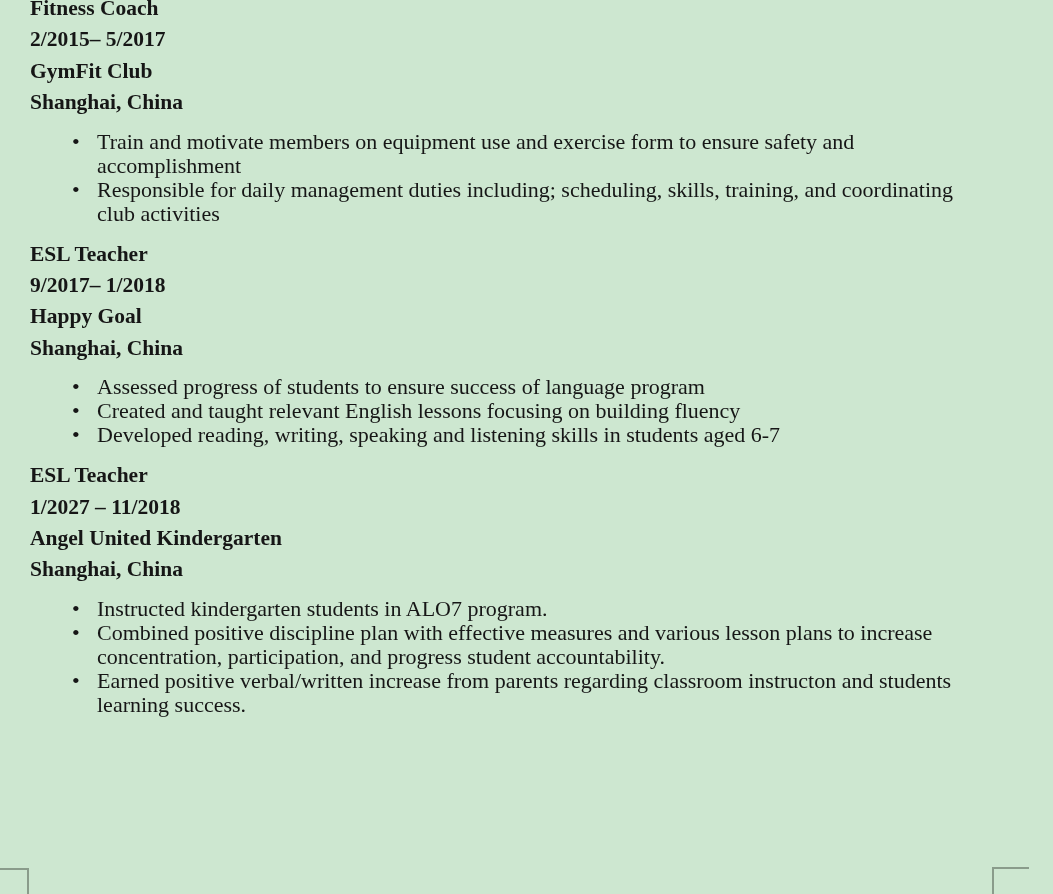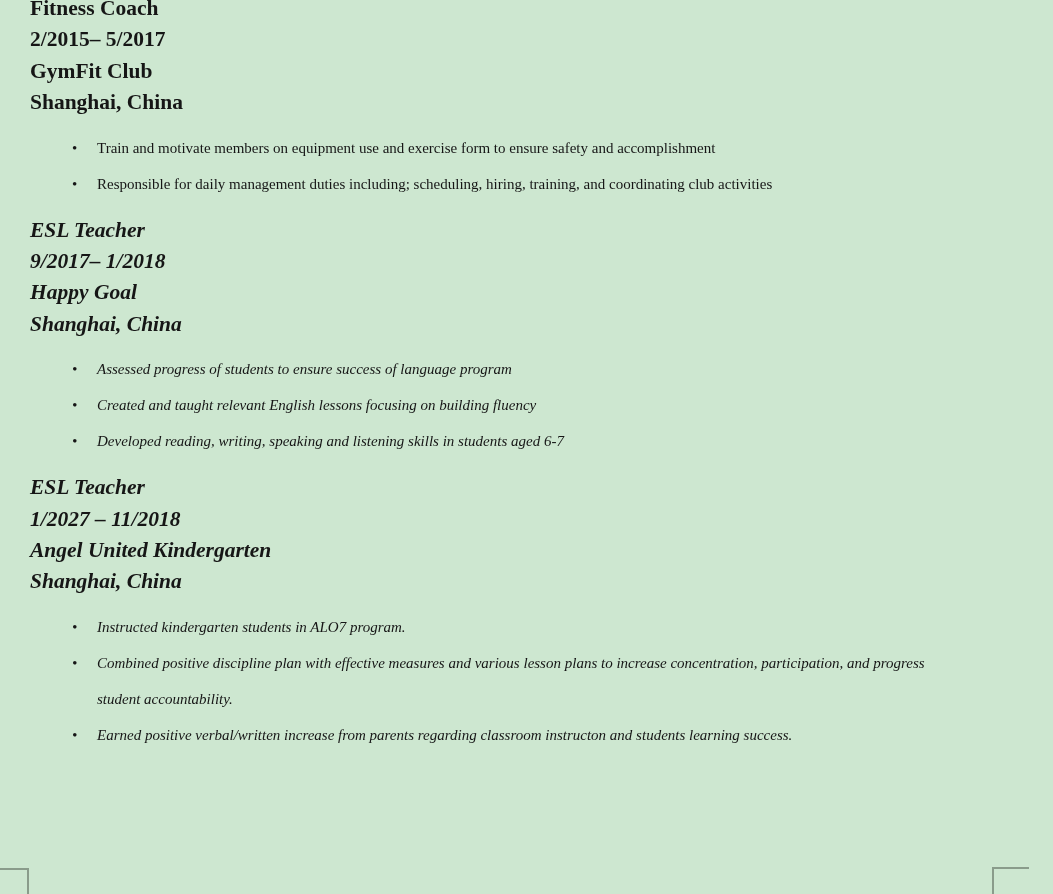--- a/index.html
+++ b/index.html
@@ -15,33 +15,33 @@
     font-family: "Liberation Serif", "DejaVu Serif", serif;
     color: #161616;
   }
   .page {
     position: absolute;
     top: -7px;
     left: 30px;
     width: 933px;
   }
   .job { margin: 0; }
-  .job + .job { margin-top: 13px; font-style: italic; }
+  .job + .job { margin-top: 13px; }
   .h {
     font-weight: bold;
     font-size: 21.5px;
     line-height: 31.4px;
     white-space: pre;
   }
   ul.duties {
     list-style: none;
     margin: 11px 0 0 0;
     padding: 0 0 0 42px;
-    font-size: 15px;
-    line-height: 36px;
+    font-size: 22px;
+    line-height: 24px;
   }
   ul.duties li {
     position: relative;
     padding-left: 25px;
   }
   ul.duties li::before {
     content: attr(data-glyph);
     position: absolute;
     left: 0;
     top: 0;
@@ -72,21 +72,21 @@
 
 <div class="page">
   <div id="sections">
   <section class="job">
     <div class="h">Fitness Coach</div>
     <div class="h">2/2015– 5/2017</div>
     <div class="h">GymFit Club</div>
     <div class="h">Shanghai, China</div>
     <ul class="duties">
           <li data-glyph="•">Train and motivate members on equipment use and exercise form to ensure safety and accomplishment</li>
-          <li data-glyph="•">Responsible for daily management duties including; scheduling, hiring, training, and coordinating club activities</li>
+          <li data-glyph="•">Responsible for daily management duties including; scheduling, skills, training, and coordinating club activities</li>
         </ul>
   </section>
 
   <section class="job">
     <div class="h">ESL Teacher</div>
     <div class="h">9/2017– 1/2018</div>
     <div class="h">Happy Goal</div>
     <div class="h">Shanghai, China</div>
     <ul class="duties">
           <li data-glyph="•">Assessed progress of students to ensure success of language program</li>

